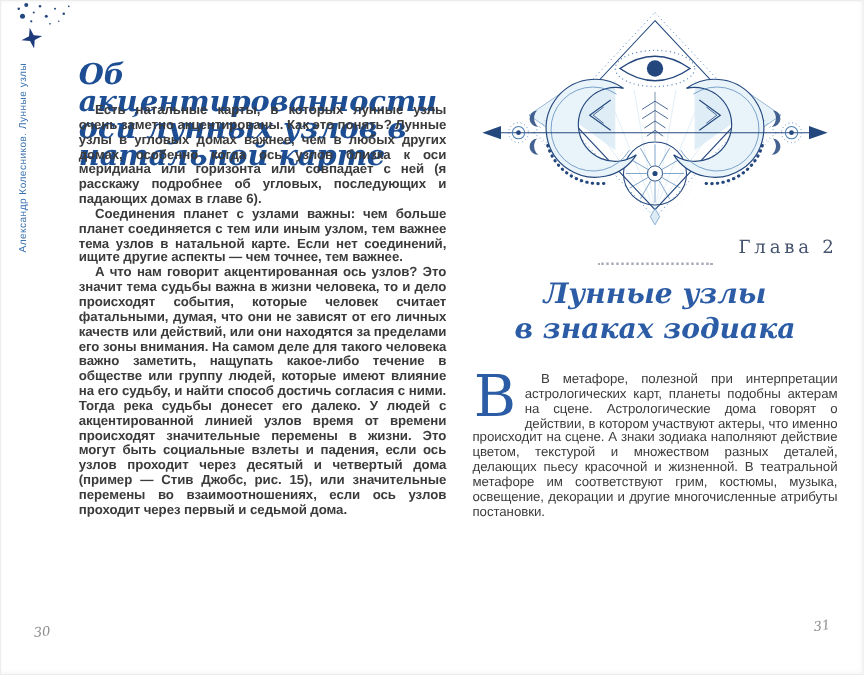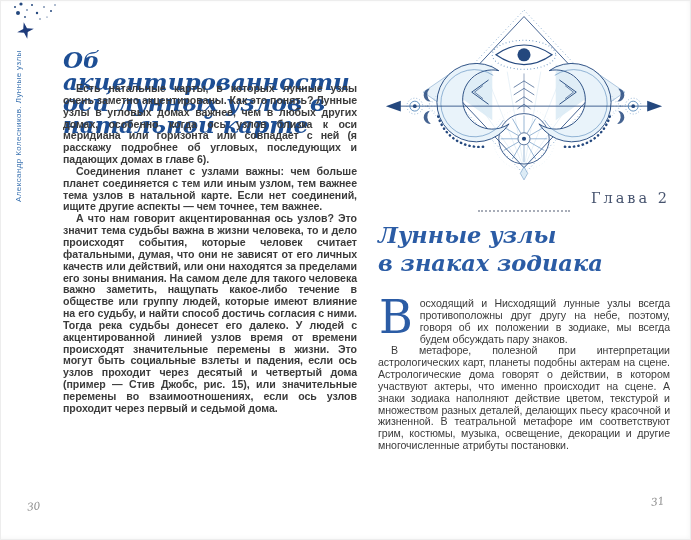--- a/index.html
+++ b/index.html
@@ -52,21 +52,21 @@
     font-size:14.5px;letter-spacing:3px;color:var(--c-chapter);
   }
   .chapter-rule{
     position:absolute;left:0;top:210px;width:292px;text-align:center;
     font-size:0;
   }
   .chapter-rule span{
     display:inline-block;width:92px;border-top:2px dotted #a8adb8;height:0;
   }
   .chapter-title{
-    position:absolute;left:0;top:222px;width:292px;text-align:left;
+    position:absolute;left:0;top:222px;width:292px;text-align:center;
     font-family:"DejaVu Serif","Liberation Serif",serif;
     font-style:italic;font-weight:700;
     font-size:22.5px;line-height:27.5px;color:var(--c-title);
   }
   .right-page .body-col{top:298px;left:0;width:292px;}
   .right-page .body-col p.no-indent{text-indent:0;}
   .dropcap{
     float:left;
     font-family:"DejaVu Serif","Liberation Serif",serif;
     font-size:46px;line-height:36px;
@@ -209,17 +209,17 @@
   </svg>
 
   <div class="chapter-label">Глава 2</div>
   <div class="chapter-rule"><span></span></div>
   <div class="chapter-title">
     <span>Лунные узлы</span><br>
     <span>в знаках зодиака</span>
   </div>
 
   <div class="body-col">
-    <p class="no-indent"><span class="dropcap">В</span><span>осходящий и Нисходящий лунные узлы всегда противоположны друг другу на небе, поэтому, говоря об их положении в зодиаке, мы всегда будем обсуждать пару знаков.</span></p>
+    <p class="no-indent"><span class="dropcap">В</span></p>
     <p>В метафоре, полезной при интерпретации астрологических карт, планеты подобны актерам на сцене. Астрологические дома говорят о действии, в котором участвуют актеры, что именно происходит на сцене. А знаки зодиака наполняют действие цветом, текстурой и множеством разных деталей, делающих пьесу красочной и жизненной. В театральной метафоре им соответствуют грим, костюмы, музыка, освещение, декорации и другие многочисленные атрибуты постановки.</p>
   </div>
 </div>
 <div class="page-num right">31</div>
 
 </body></html>

